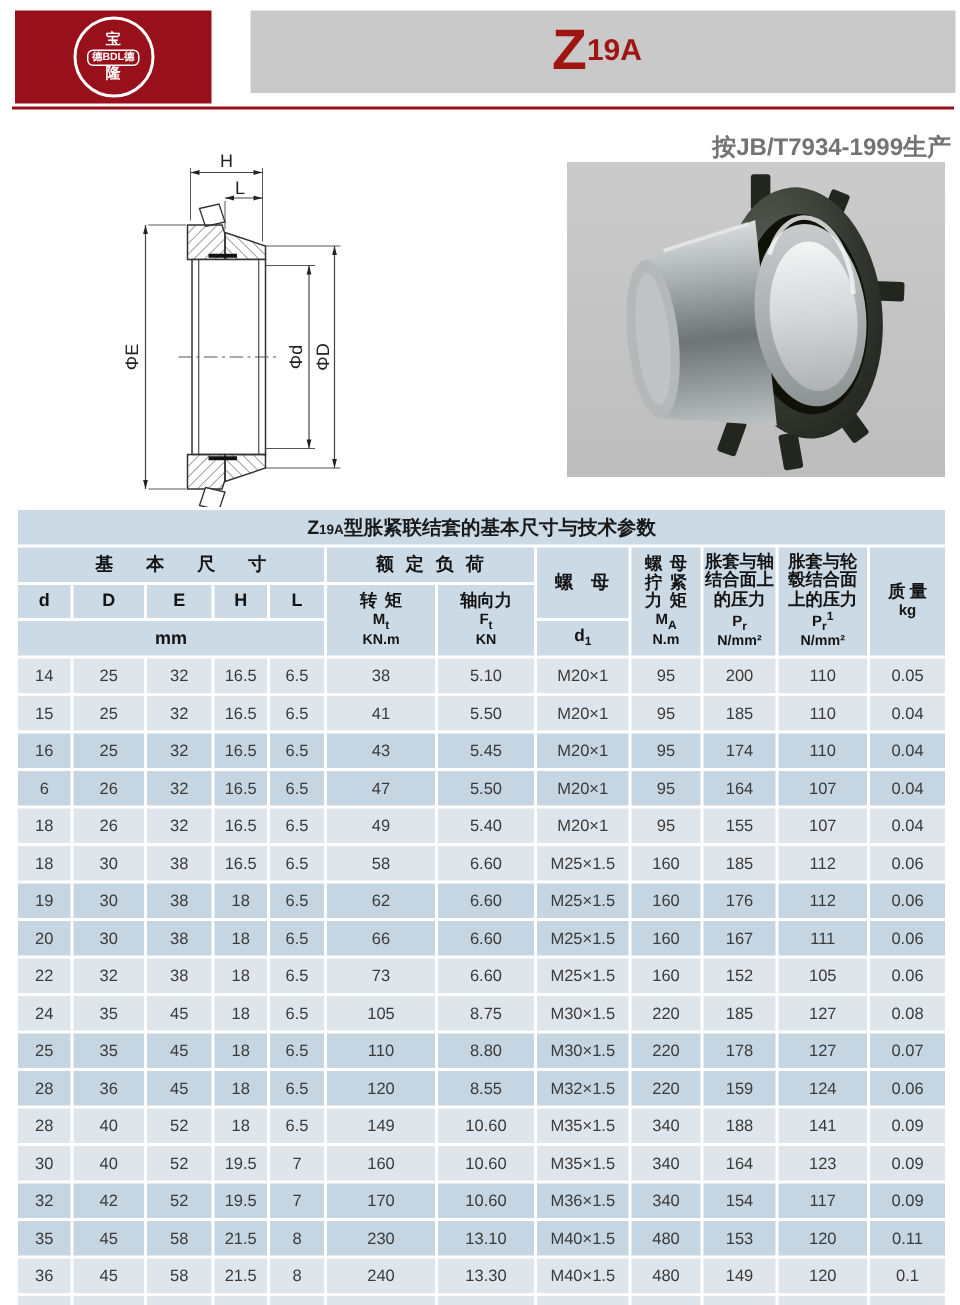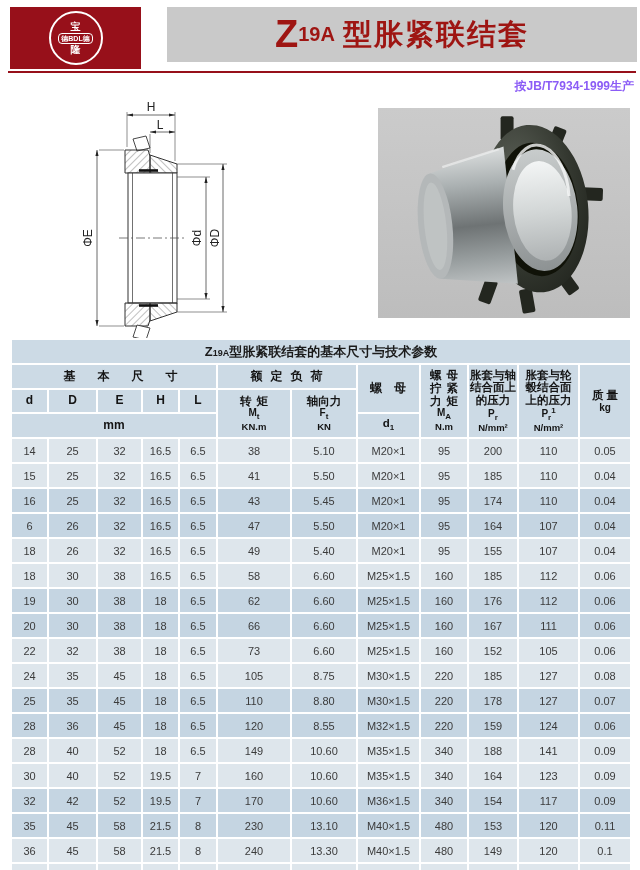--- a/index.html
+++ b/index.html
@@ -15,21 +15,21 @@
   .logo-circle{width:50px;height:50px;border:2px solid #fff;border-radius:50%;
     display:flex;flex-direction:column;align-items:center;justify-content:center;color:#fff;line-height:1;}
   .logo-top,.logo-bottom{font-size:10px;font-weight:bold;}
   .logo-mid{font-size:7px;font-weight:bold;border:1px solid #fff;border-radius:4px;padding:1px 2px;margin:1px 0;white-space:nowrap;}
   .title-band{position:absolute;left:167px;top:7px;width:470px;height:55px;background:#c9c9c9;
     display:flex;align-items:center;justify-content:center;color:#9e1512;}
   .title-band .t-pre{font-size:38px;font-weight:bold;}
   .title-band .t-sub{font-size:20px;font-weight:bold;margin-right:8px;}
   .title-band .t-rest{font-size:29px;font-weight:bold;letter-spacing:2px;}
   .red-rule{position:absolute;left:8px;top:71px;width:628px;height:2px;background:#97101a;}
-  .subtitle{position:absolute;right:6px;top:78px;font-size:12px;font-weight:bold;color:#8b5cf6;}
+  .subtitle{position:absolute;right:6px;top:88px;font-size:16px;font-weight:bold;color:#737373;}
   
   .drawing{position:absolute;left:55px;top:98px;}
   .photo{position:absolute;left:378px;top:108px;}
   
   .spec-wrap{position:absolute;left:10px;top:338px;width:622px;}
   table.spec{border-collapse:separate;border-spacing:2px;width:622px;table-layout:fixed;}
   table.spec td{text-align:center;vertical-align:middle;overflow:hidden;}
   td.tt{background:#ccdae5;height:21px;font-size:13px;font-weight:bold;color:#1a1a1a;}
   td.th{background:#ccdae5;font-weight:bold;color:#141414;font-size:12px;line-height:1.1;}
   tr.hr2 td{height:21px;} tr.hr3 td{height:20px;} tr.hr4 td{height:21px;}
@@ -55,21 +55,20 @@
     <div class="logo-circle">
       <span class="logo-top">宝</span>
       <span class="logo-mid">德BDL德</span>
       <span class="logo-bottom">隆</span>
     </div>
   </div>
 
   <div class="title-band">
     <span class="t-pre">Z</span>
     <span class="t-sub">19A</span>
-    <span class="t-rest">型胀紧联结套</span>
   </div>
 
   <div class="red-rule"></div>
   <div class="subtitle">按JB/T7934-1999生产</div>
 
   <svg class="drawing" width="310" height="240" viewBox="0 0 310 240">
     <defs>
       <pattern id="hA" patternUnits="userSpaceOnUse" width="5" height="5" patternTransform="rotate(45)">
         <line x1="0" y1="0" x2="0" y2="5" stroke="#4a4a4a" stroke-width="0.7"></line>
       </pattern>

